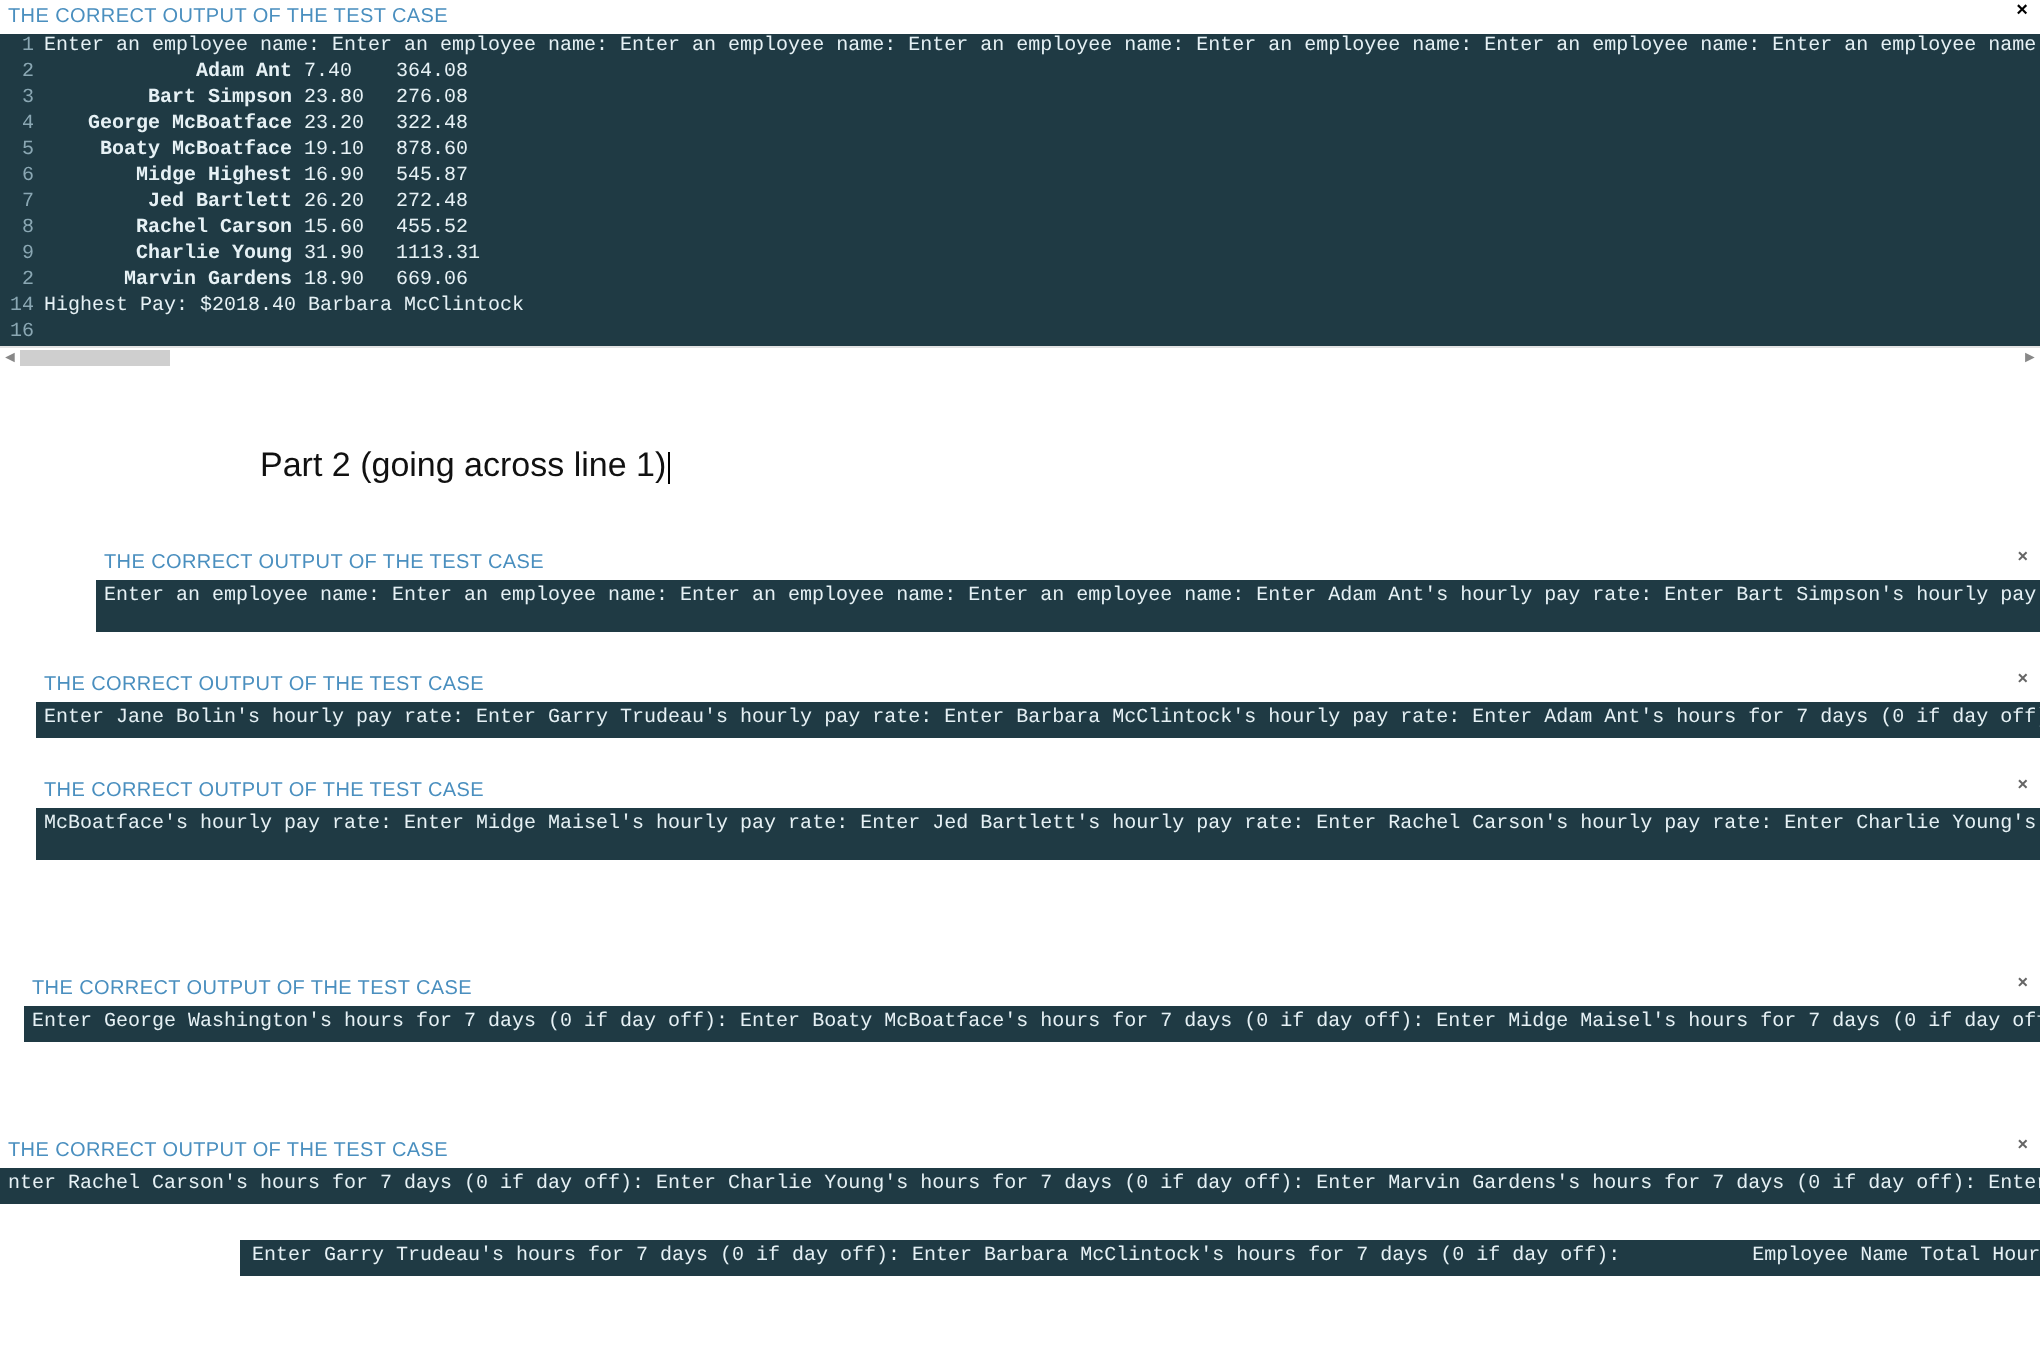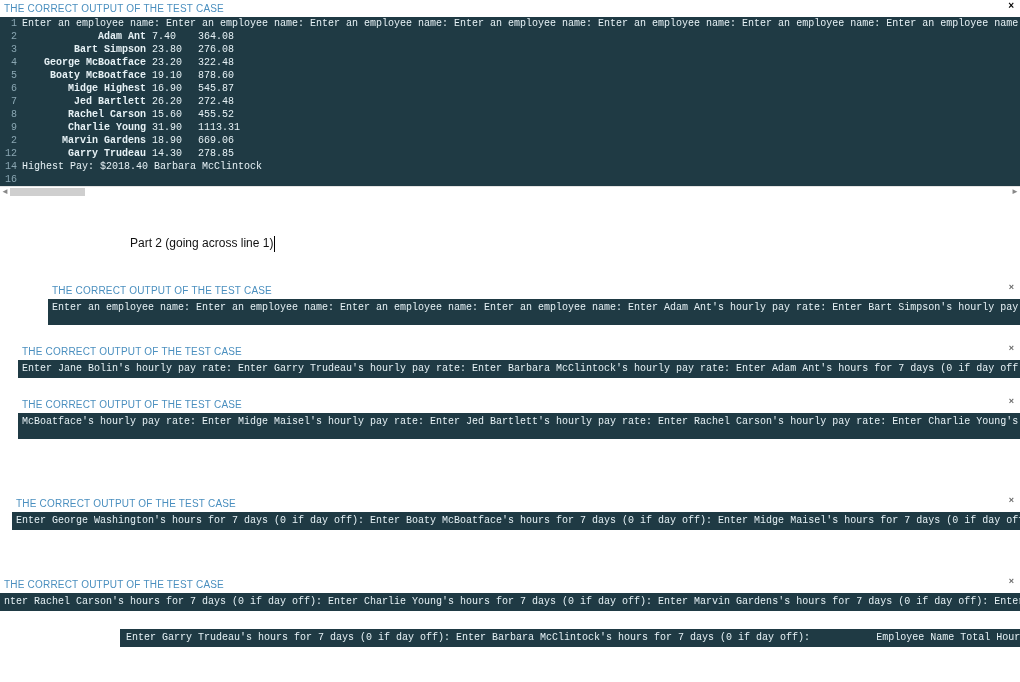--- a/index.html
+++ b/index.html
@@ -72,21 +72,21 @@
   }
   .scroll-track {
     flex:1; height:10px; position:relative;
   }
   .scroll-thumb {
     position:absolute; left:0; top:1px; width:75px; height:8px;
     background:#cfcfcf; border-radius:0;
   }
   .part2-caption {
     font-family: Arial, sans-serif;
-    font-size: 12px;
+    font-size: 17px;
     color: #111;
     margin: 40px 0 30px 130px;
     position: relative;
   }
   .cursor-bar {
     display:inline-block;
     width:1px; height:16px;
     background:#000;
     vertical-align:middle;
     margin-left:1px;
@@ -140,21 +140,20 @@
     <div id="emp-rows">
         <div class="row"><span class="gutter">2</span><span class="emp-name">Adam Ant</span><span class="rate">7.40</span><span class="gross">364.08</span></div>
         <div class="row"><span class="gutter">3</span><span class="emp-name">Bart Simpson</span><span class="rate">23.80</span><span class="gross">276.08</span></div>
         <div class="row"><span class="gutter">4</span><span class="emp-name">George McBoatface</span><span class="rate">23.20</span><span class="gross">322.48</span></div>
         <div class="row"><span class="gutter">5</span><span class="emp-name">Boaty McBoatface</span><span class="rate">19.10</span><span class="gross">878.60</span></div>
         <div class="row"><span class="gutter">6</span><span class="emp-name">Midge Highest</span><span class="rate">16.90</span><span class="gross">545.87</span></div>
         <div class="row"><span class="gutter">7</span><span class="emp-name">Jed Bartlett</span><span class="rate">26.20</span><span class="gross">272.48</span></div>
         <div class="row"><span class="gutter">8</span><span class="emp-name">Rachel Carson</span><span class="rate">15.60</span><span class="gross">455.52</span></div>
         <div class="row"><span class="gutter">9</span><span class="emp-name">Charlie Young</span><span class="rate">31.90</span><span class="gross">1113.31</span></div>
         <div class="row"><span class="gutter">2</span><span class="emp-name">Marvin Gardens</span><span class="rate">18.90</span><span class="gross">669.06</span></div>
-        <div class="row"><span class="gutter">12</span><span class="emp-name">Garry Trudeau</span><span class="rate">14.30</span><span class="gross">278.85</span></div>
       </div>
     <div class="row">
       <span class="gutter">14</span>
       <span class="line-text">Highest Pay: $2018.40 Barbara McClintock</span>
     </div>
     <div class="row">
       <span class="gutter">16</span>
       <span class="line-text"></span>
     </div>
   </div>

